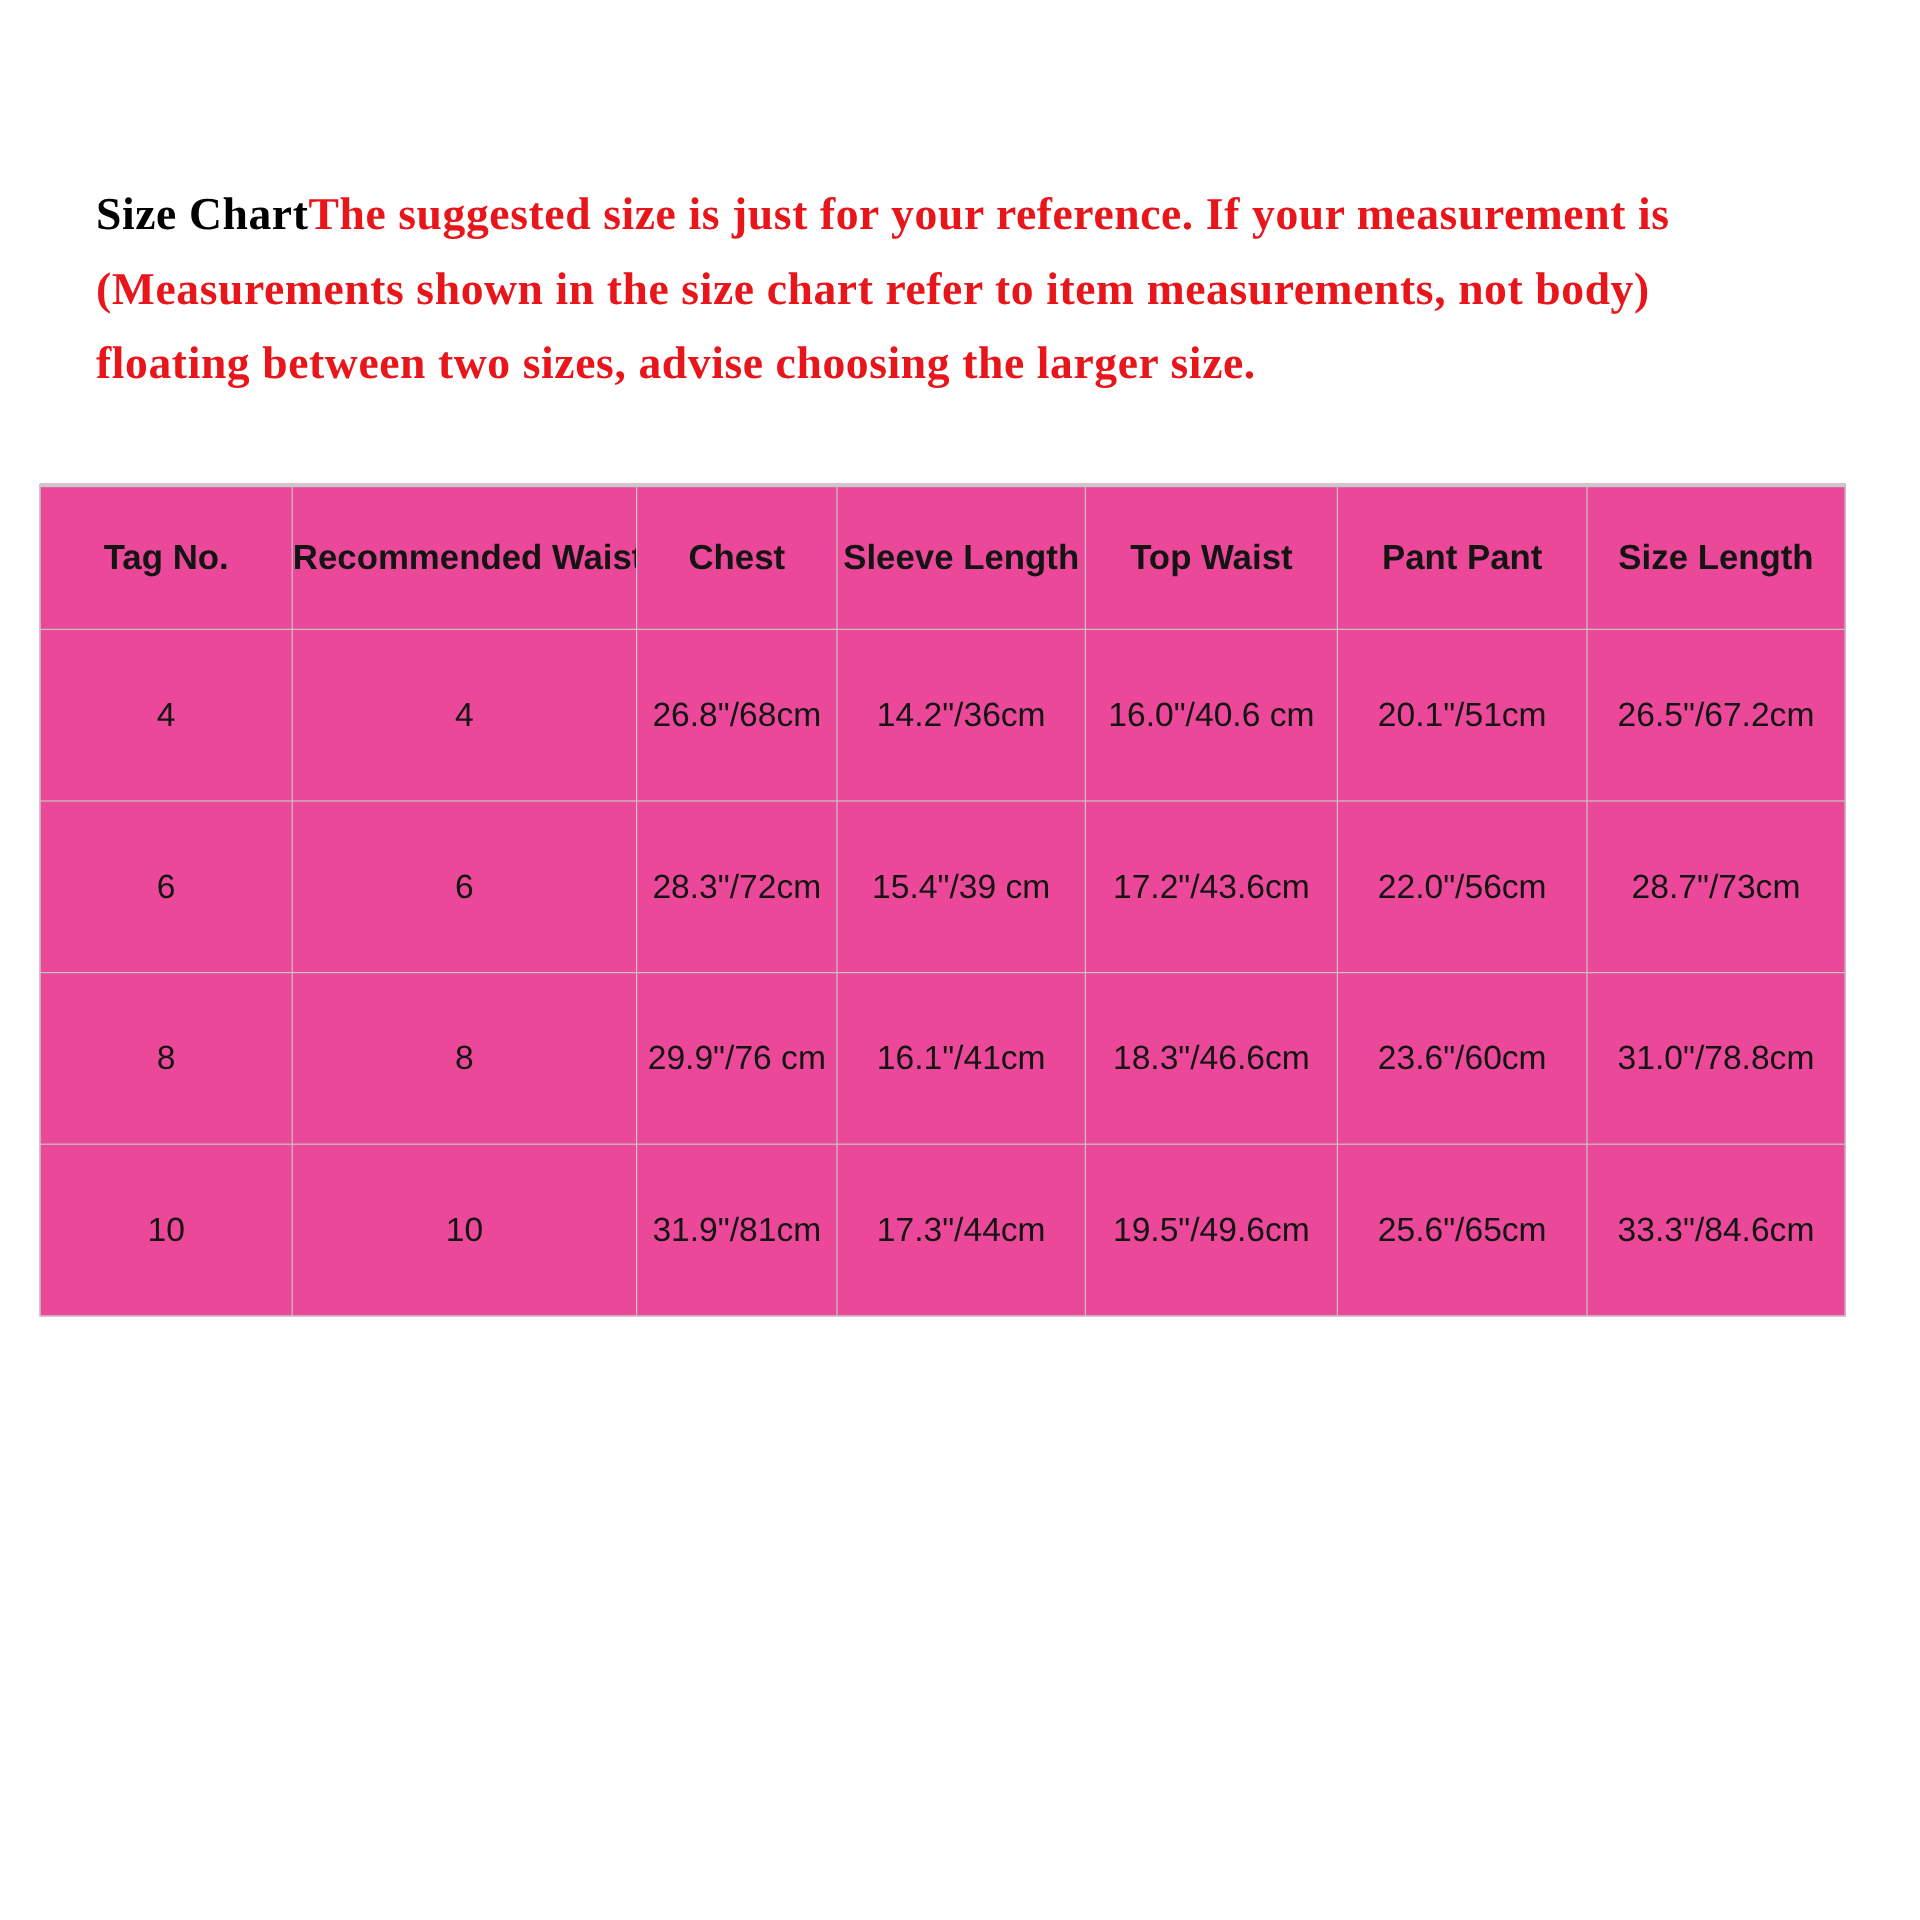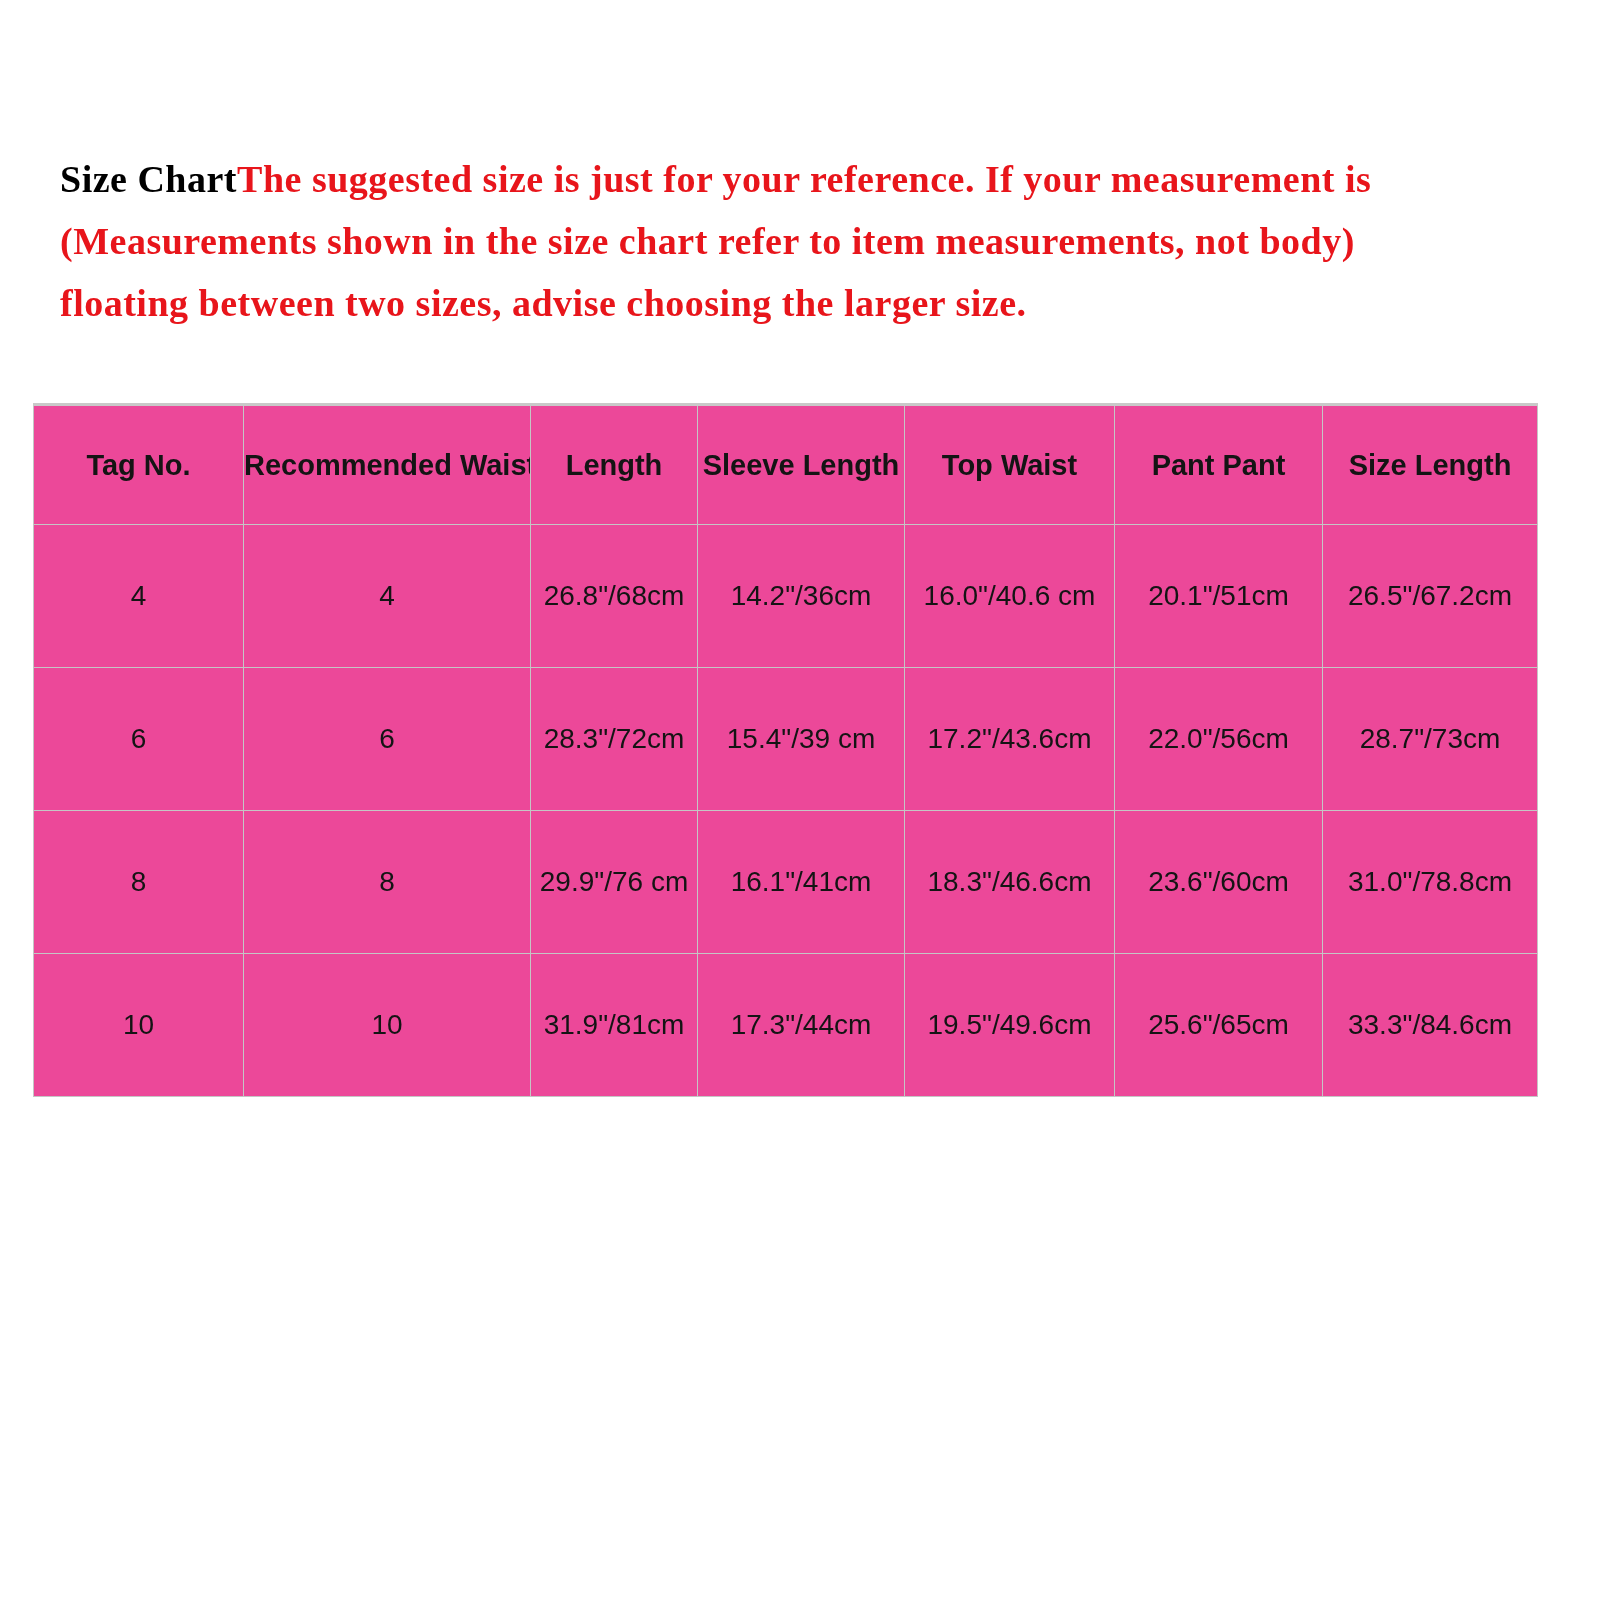--- a/index.html
+++ b/index.html
@@ -12,21 +12,21 @@
     width: 1600px;
     height: 1600px;
     background: #ffffff;
     overflow: hidden;
     font-family: "Liberation Sans", sans-serif;
   }
 
   
   .intro {
     position: absolute;
-    left: 60px;
+    left: 80px;
     top: 148px;
     width: 1460px;
     font-family: "Liberation Serif", serif;
     font-weight: bold;
     font-size: 38px;
     line-height: 62px;
     color: #000000;
     letter-spacing: 0.5px;
   }
   .intro p { margin: 0; }
@@ -83,21 +83,21 @@
       <col style="width:167px">
       <col style="width:207px">
       <col style="width:210px">
       <col style="width:208px">
       <col style="width:215px">
     </colgroup>
     <thead>
       <tr>
         <th>Tag No.</th>
         <th>Recommended Waist</th>
-        <th>Length</th>
+        <th>Chest</th>
         <th>Sleeve Length</th>
         <th>Top Waist</th>
         <th>Pant Pant</th>
         <th>Size Length</th>
       </tr>
     </thead>
     <tbody>
       <tr>
         <td>4</td>
         <td>4</td>

